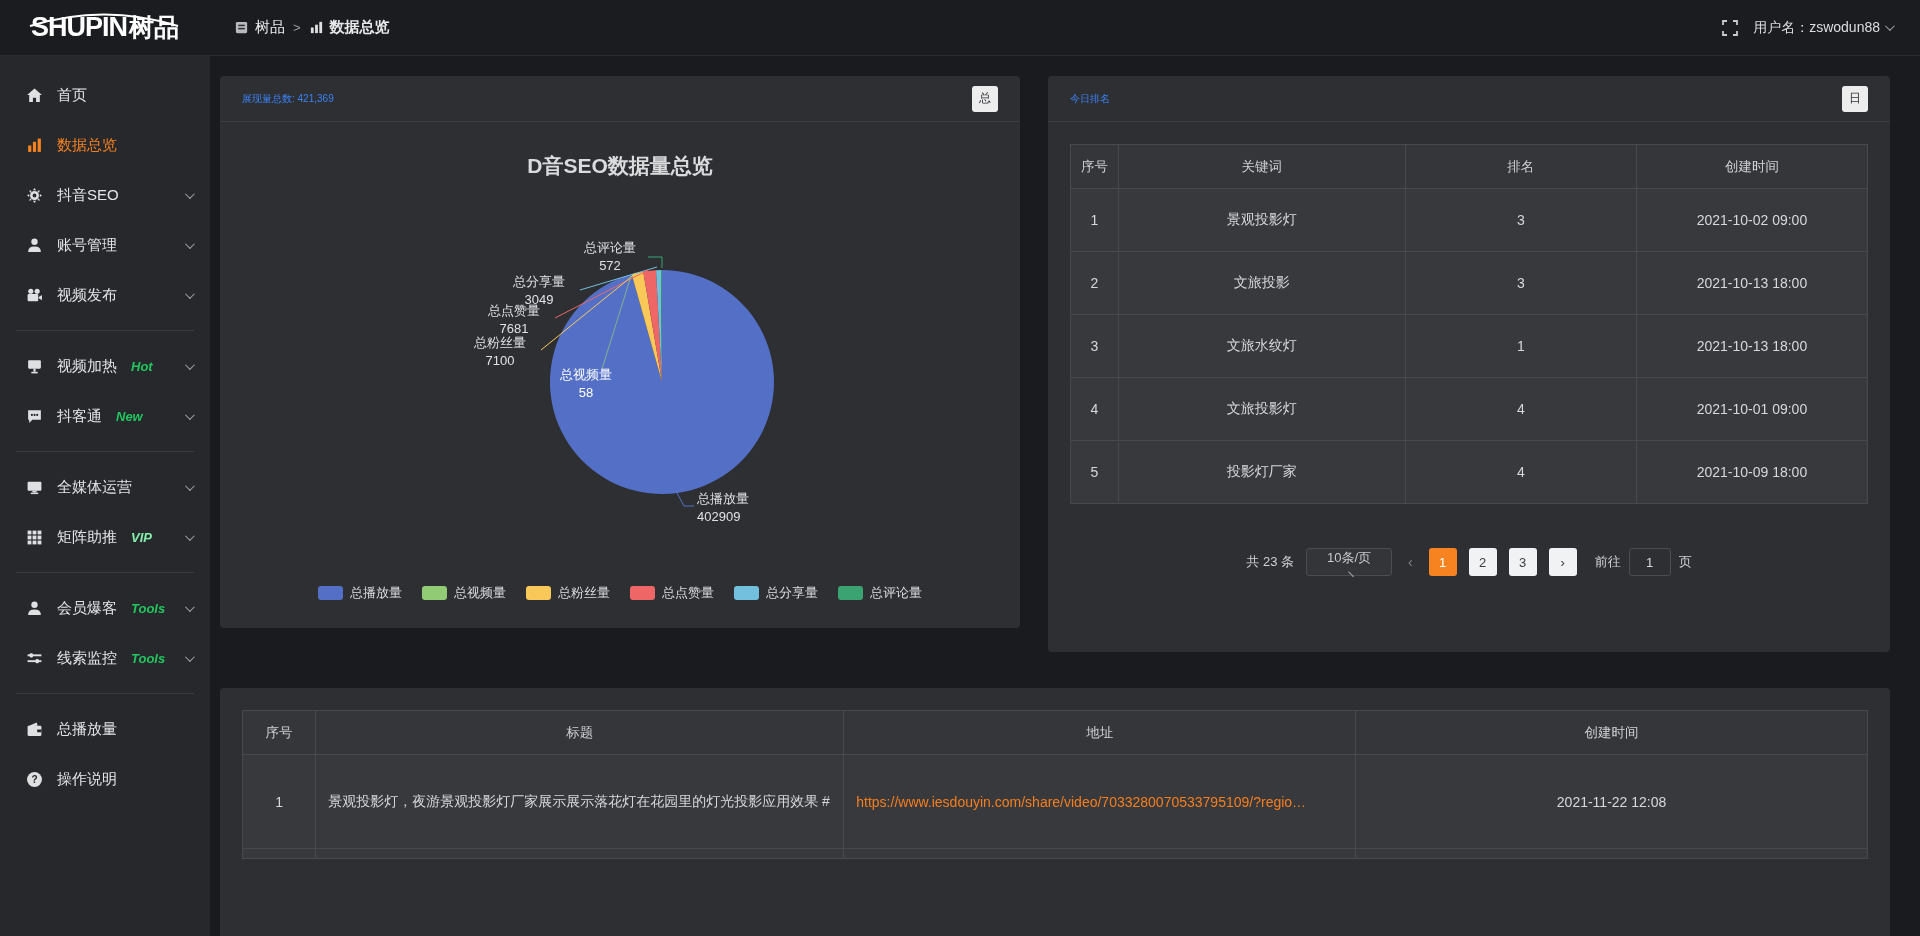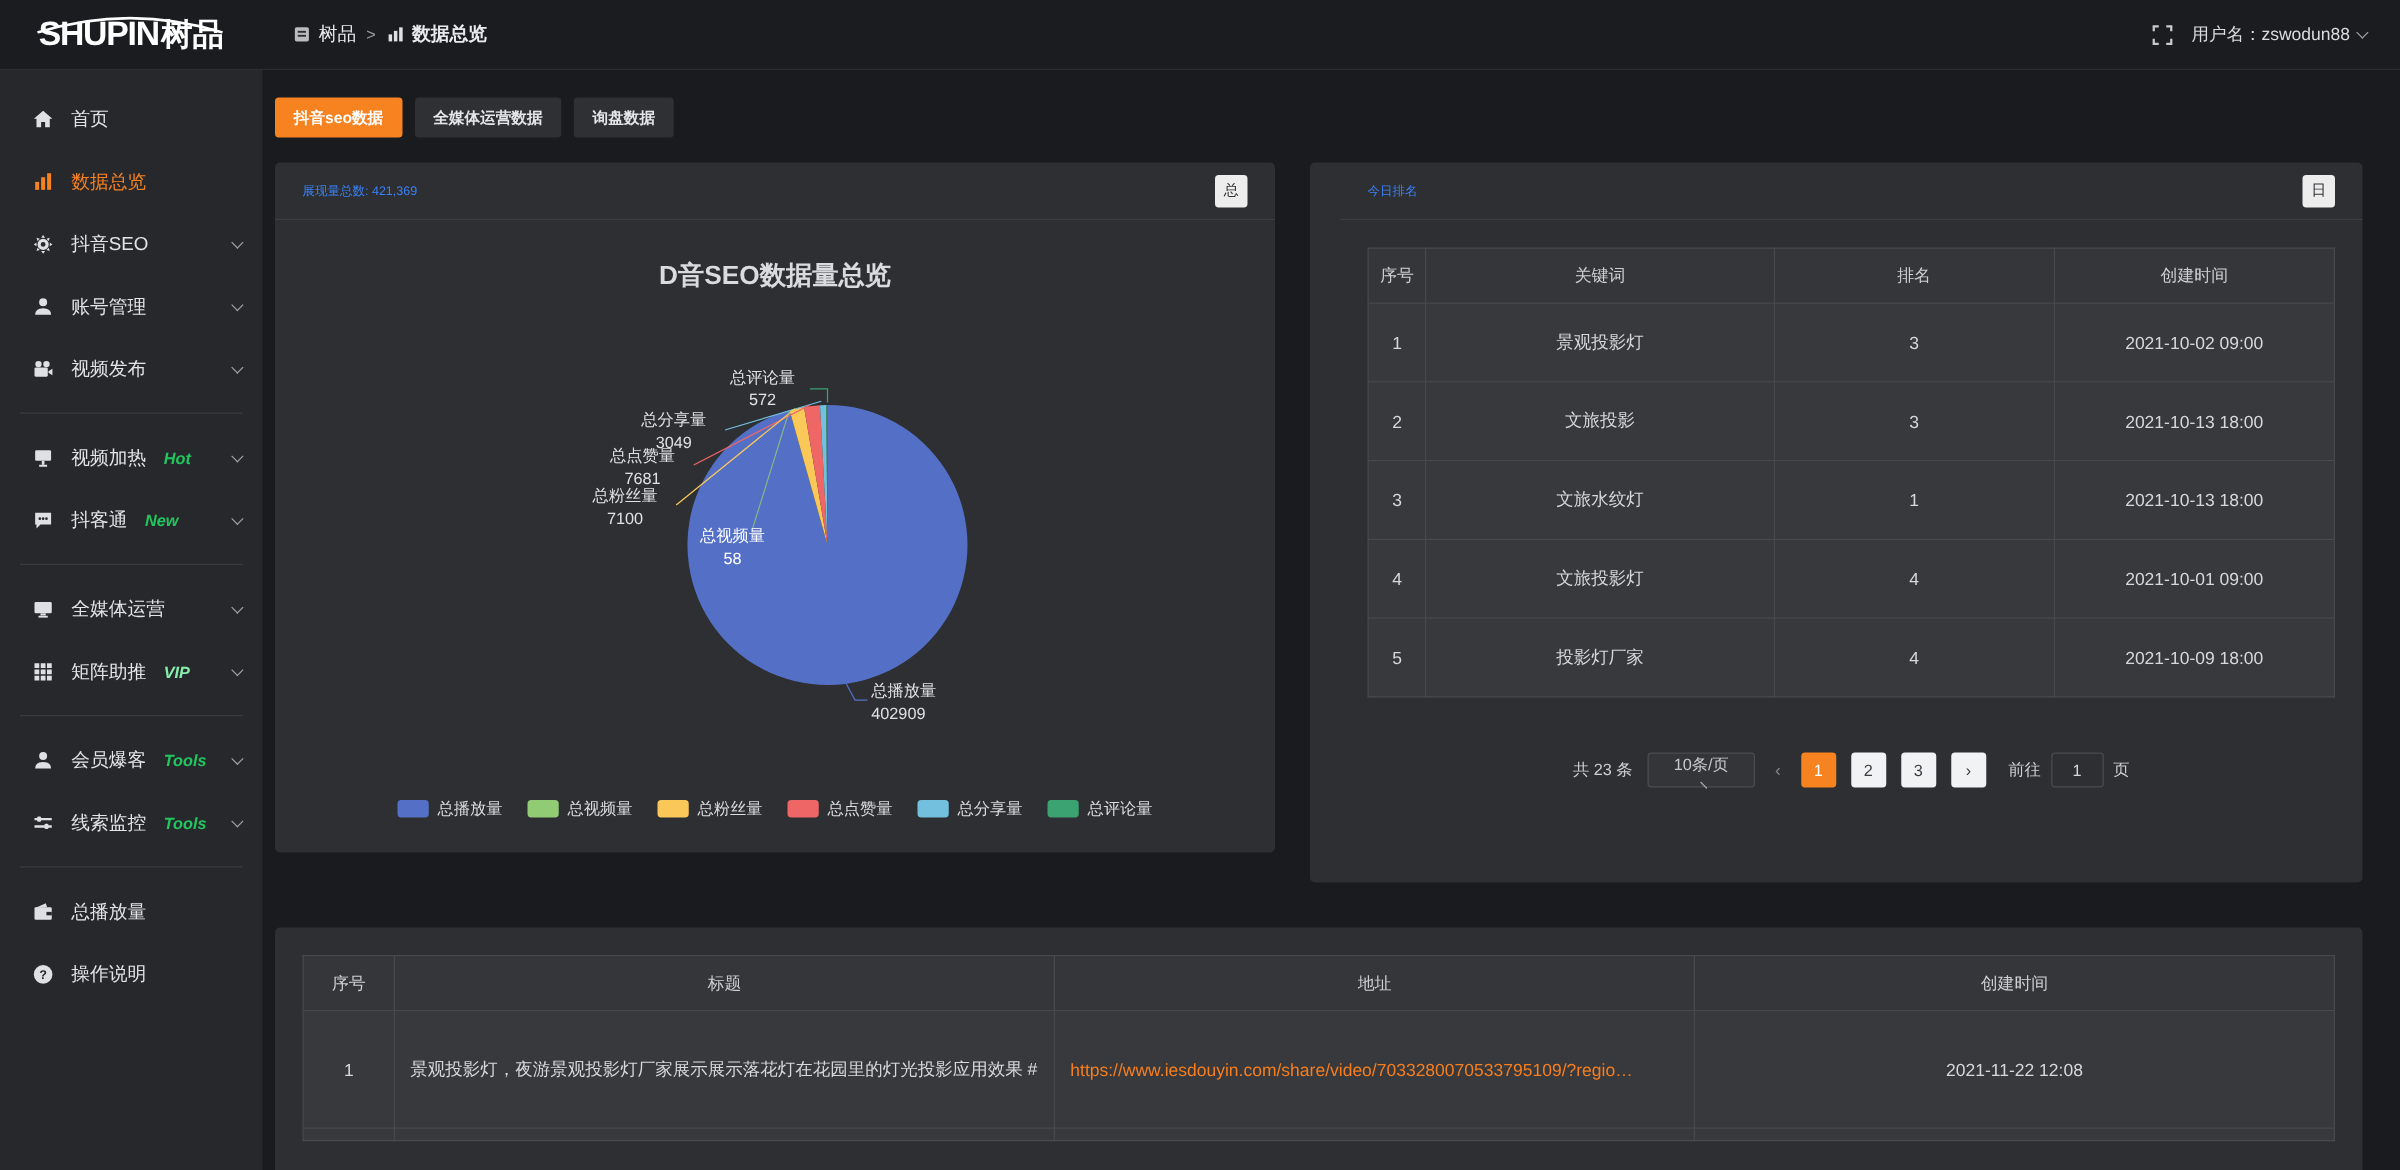--- a/index.html
+++ b/index.html
@@ -43,21 +43,21 @@
   .tab { height:32px; padding:0 15px; border-radius:3px; font-size:12.5px; display:flex; align-items:center; cursor:pointer; background:#2e3033; color:#e4e5e7; font-weight:bold; }
   .tab.active { background:#f78220; color:#fff; }
 
   
   .panels-row { display:flex; gap:28px; margin-top:20px; }
   .panel { background:#2d2f33; border-radius:4px; position:relative; }
   .panel-head { height:46px; display:flex; align-items:center; padding:0 22px; border-bottom:1px solid #3a3c40; }
   .panel-title { font-size:10px; color:#3b82f6; }
   .corner-badge { margin-left:auto; width:26px; height:26px; background:#ededee; color:#303236; border-radius:3px; font-size:12px; display:flex; align-items:center; justify-content:center; cursor:pointer; }
   .panel-left { width:800px; height:552px; }
-  .panel-right { flex:1; height:576px;padding-left:24px; }
+  .panel-right { flex:1; height:576px; }
   .panel-bottom { margin-top:36px; height:330px; }
 
   
   .chart-title { position:absolute; top:76px; left:0; width:800px; text-align:center; font-size:21px; font-weight:600; color:#dadbdd; }
   .pie-svg { position:absolute; top:0; left:0; pointer-events:none; }
   .plabel { position:absolute; width:84px; font-size:13px; line-height:18px; color:#e0e1e3; text-align:center; }
   .plabel.left-align { text-align:left; }
   .plabel-video { color:#ffffff; }
   .legend { position:absolute; bottom:26px; left:0; width:800px; display:flex; justify-content:center; align-items:center; gap:20px; }
   .legend-item { display:flex; align-items:center; gap:7px; font-size:13px; color:#dcdde0; cursor:pointer; }
@@ -306,25 +306,20 @@
               <text x="8" y="11.5" text-anchor="middle" font-size="9.5" font-weight="bold" fill="#26282c">?</text>
             </svg>
           </span>
         <span class="s-label">操作说明</span>
       </div>
 
     </div>
 
     <div class="content">
 
-      <div class="tabs">
-        <div class="tab active">抖音seo数据</div>
-        <div class="tab">全媒体运营数据</div>
-        <div class="tab">询盘数据</div>
-      </div>
 
       <div class="panels-row">
 
         <div class="panel panel-left">
           <div class="panel-head">
             <span class="panel-title">展现量总数: 421,369</span>
             <span class="corner-badge">总</span>
           </div>
 
           <div class="chart-title">D音SEO数据量总览</div>

